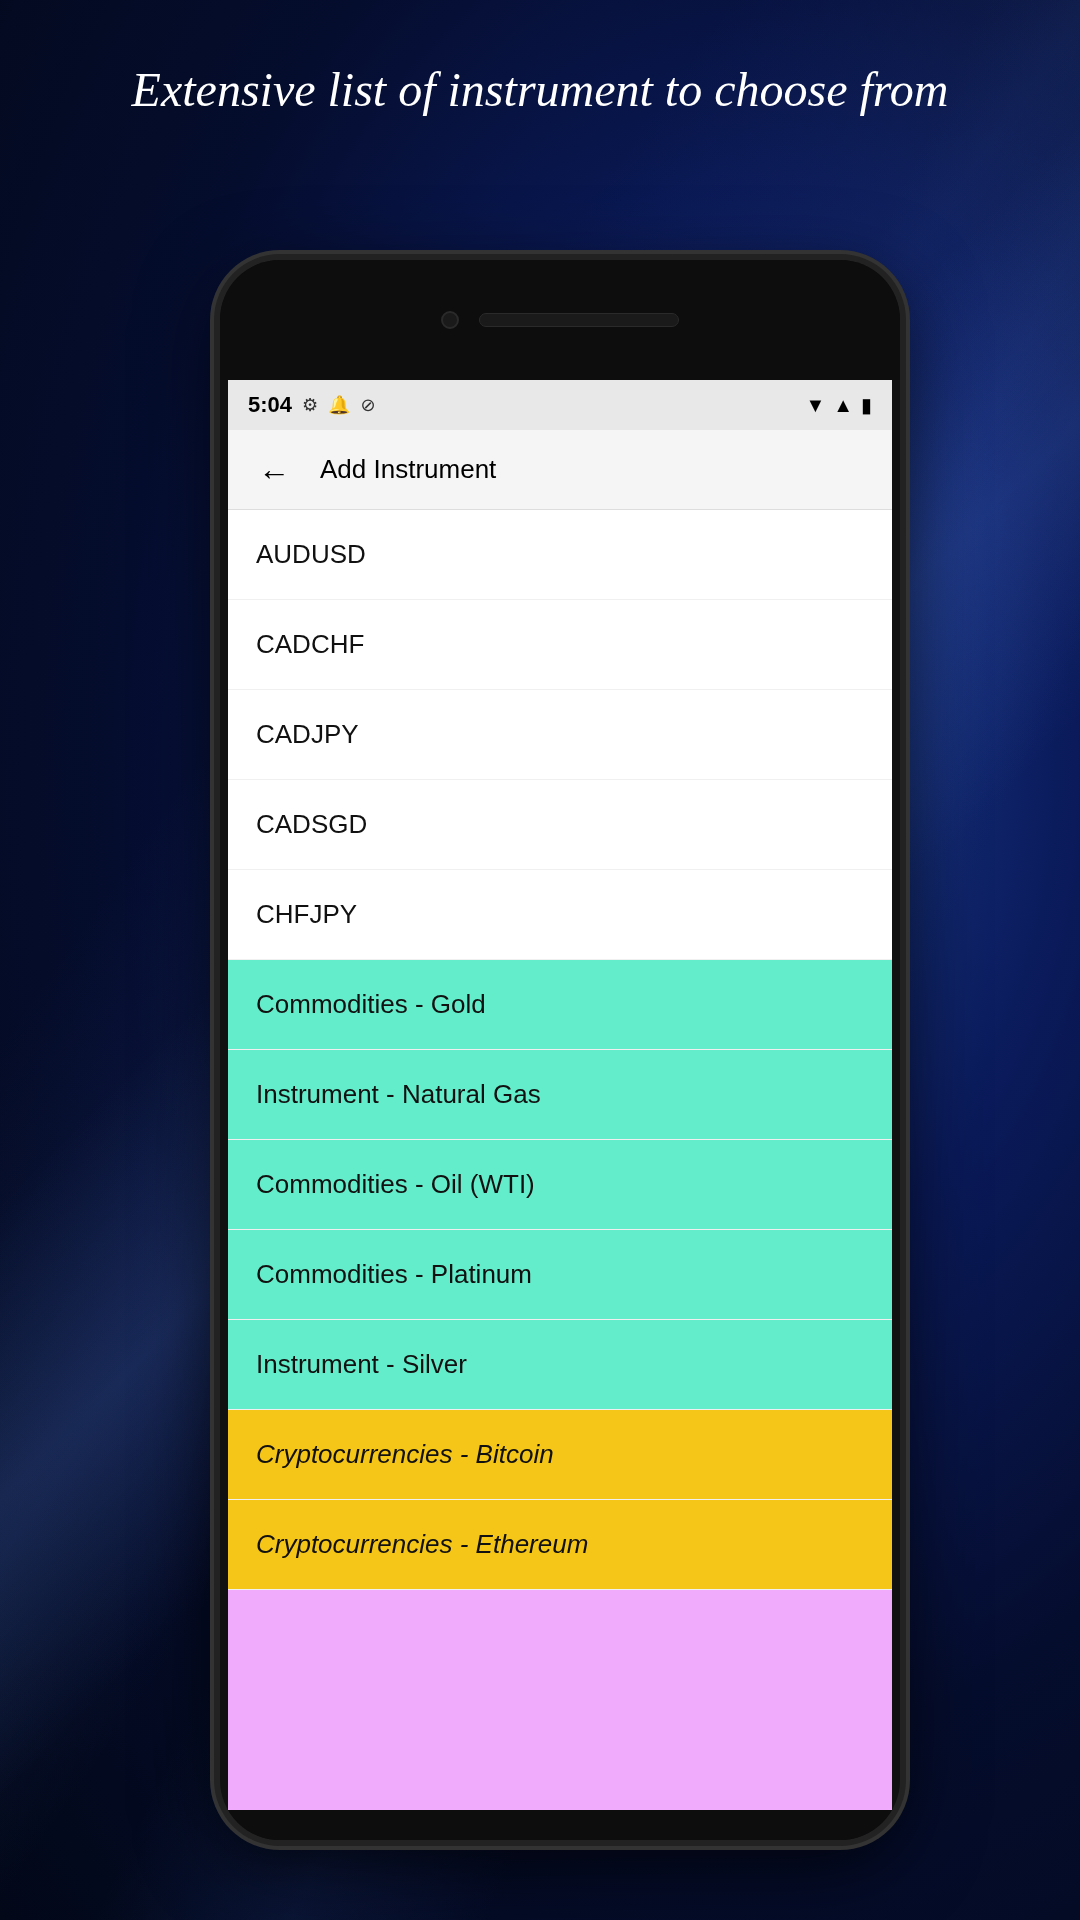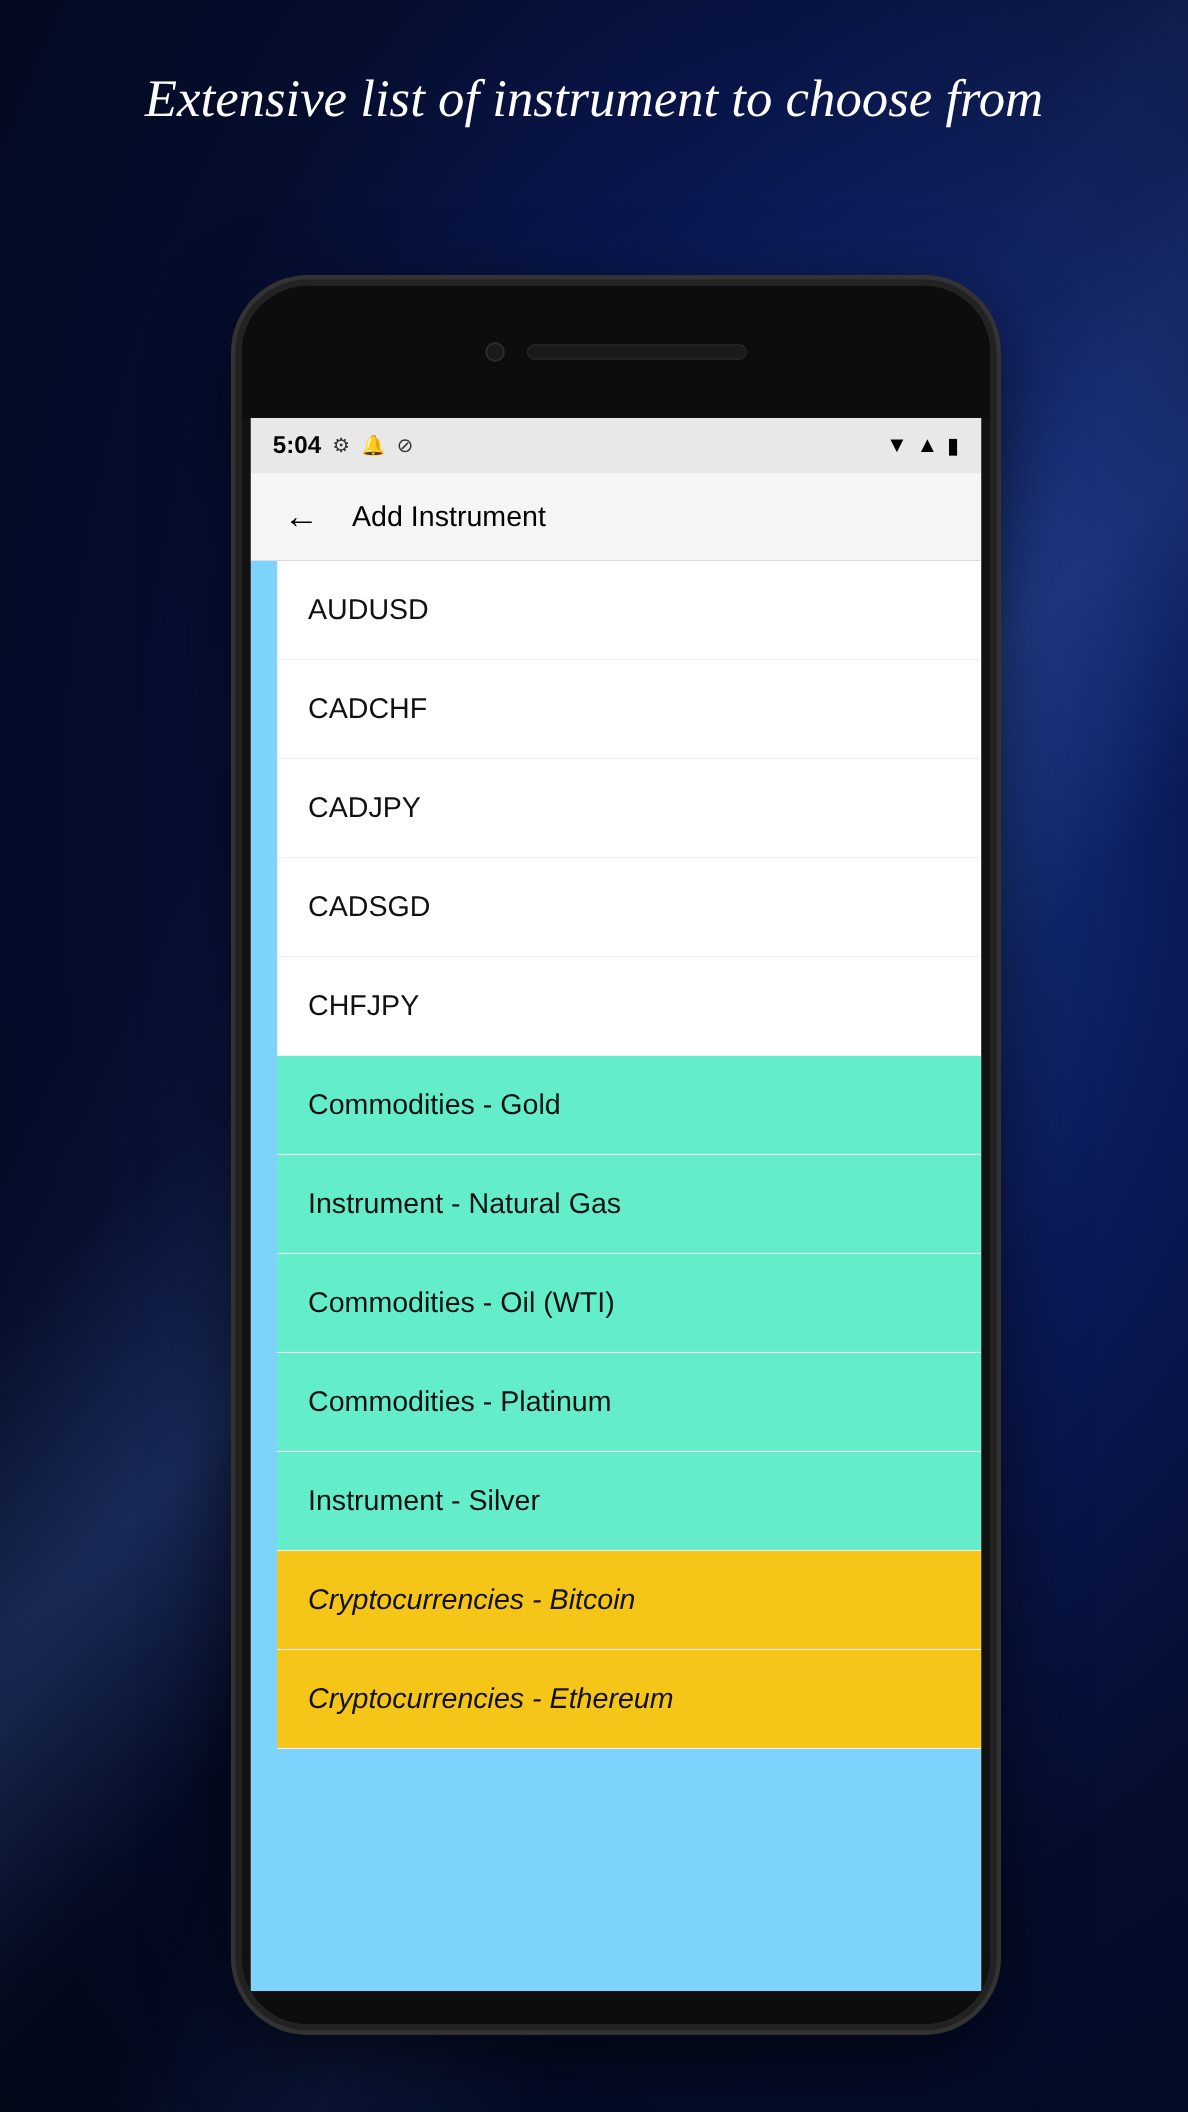--- a/index.html
+++ b/index.html
@@ -185,22 +185,21 @@
       font-size: 26px;
       font-weight: 500;
       color: #000;
       margin-left: 20px;
     }
 
     
     .instrument-list {
       flex: 1;
       overflow-y: auto;
-      background: #7dd3fc;
-      padding-left: 24px;
+      background: #f0abfc;
     }
 
     .list-item {
       padding: 0 28px;
       height: 90px;
       display: flex;
       align-items: center;
       border-bottom: 1px solid #f0f0f0;
       cursor: pointer;
     }

